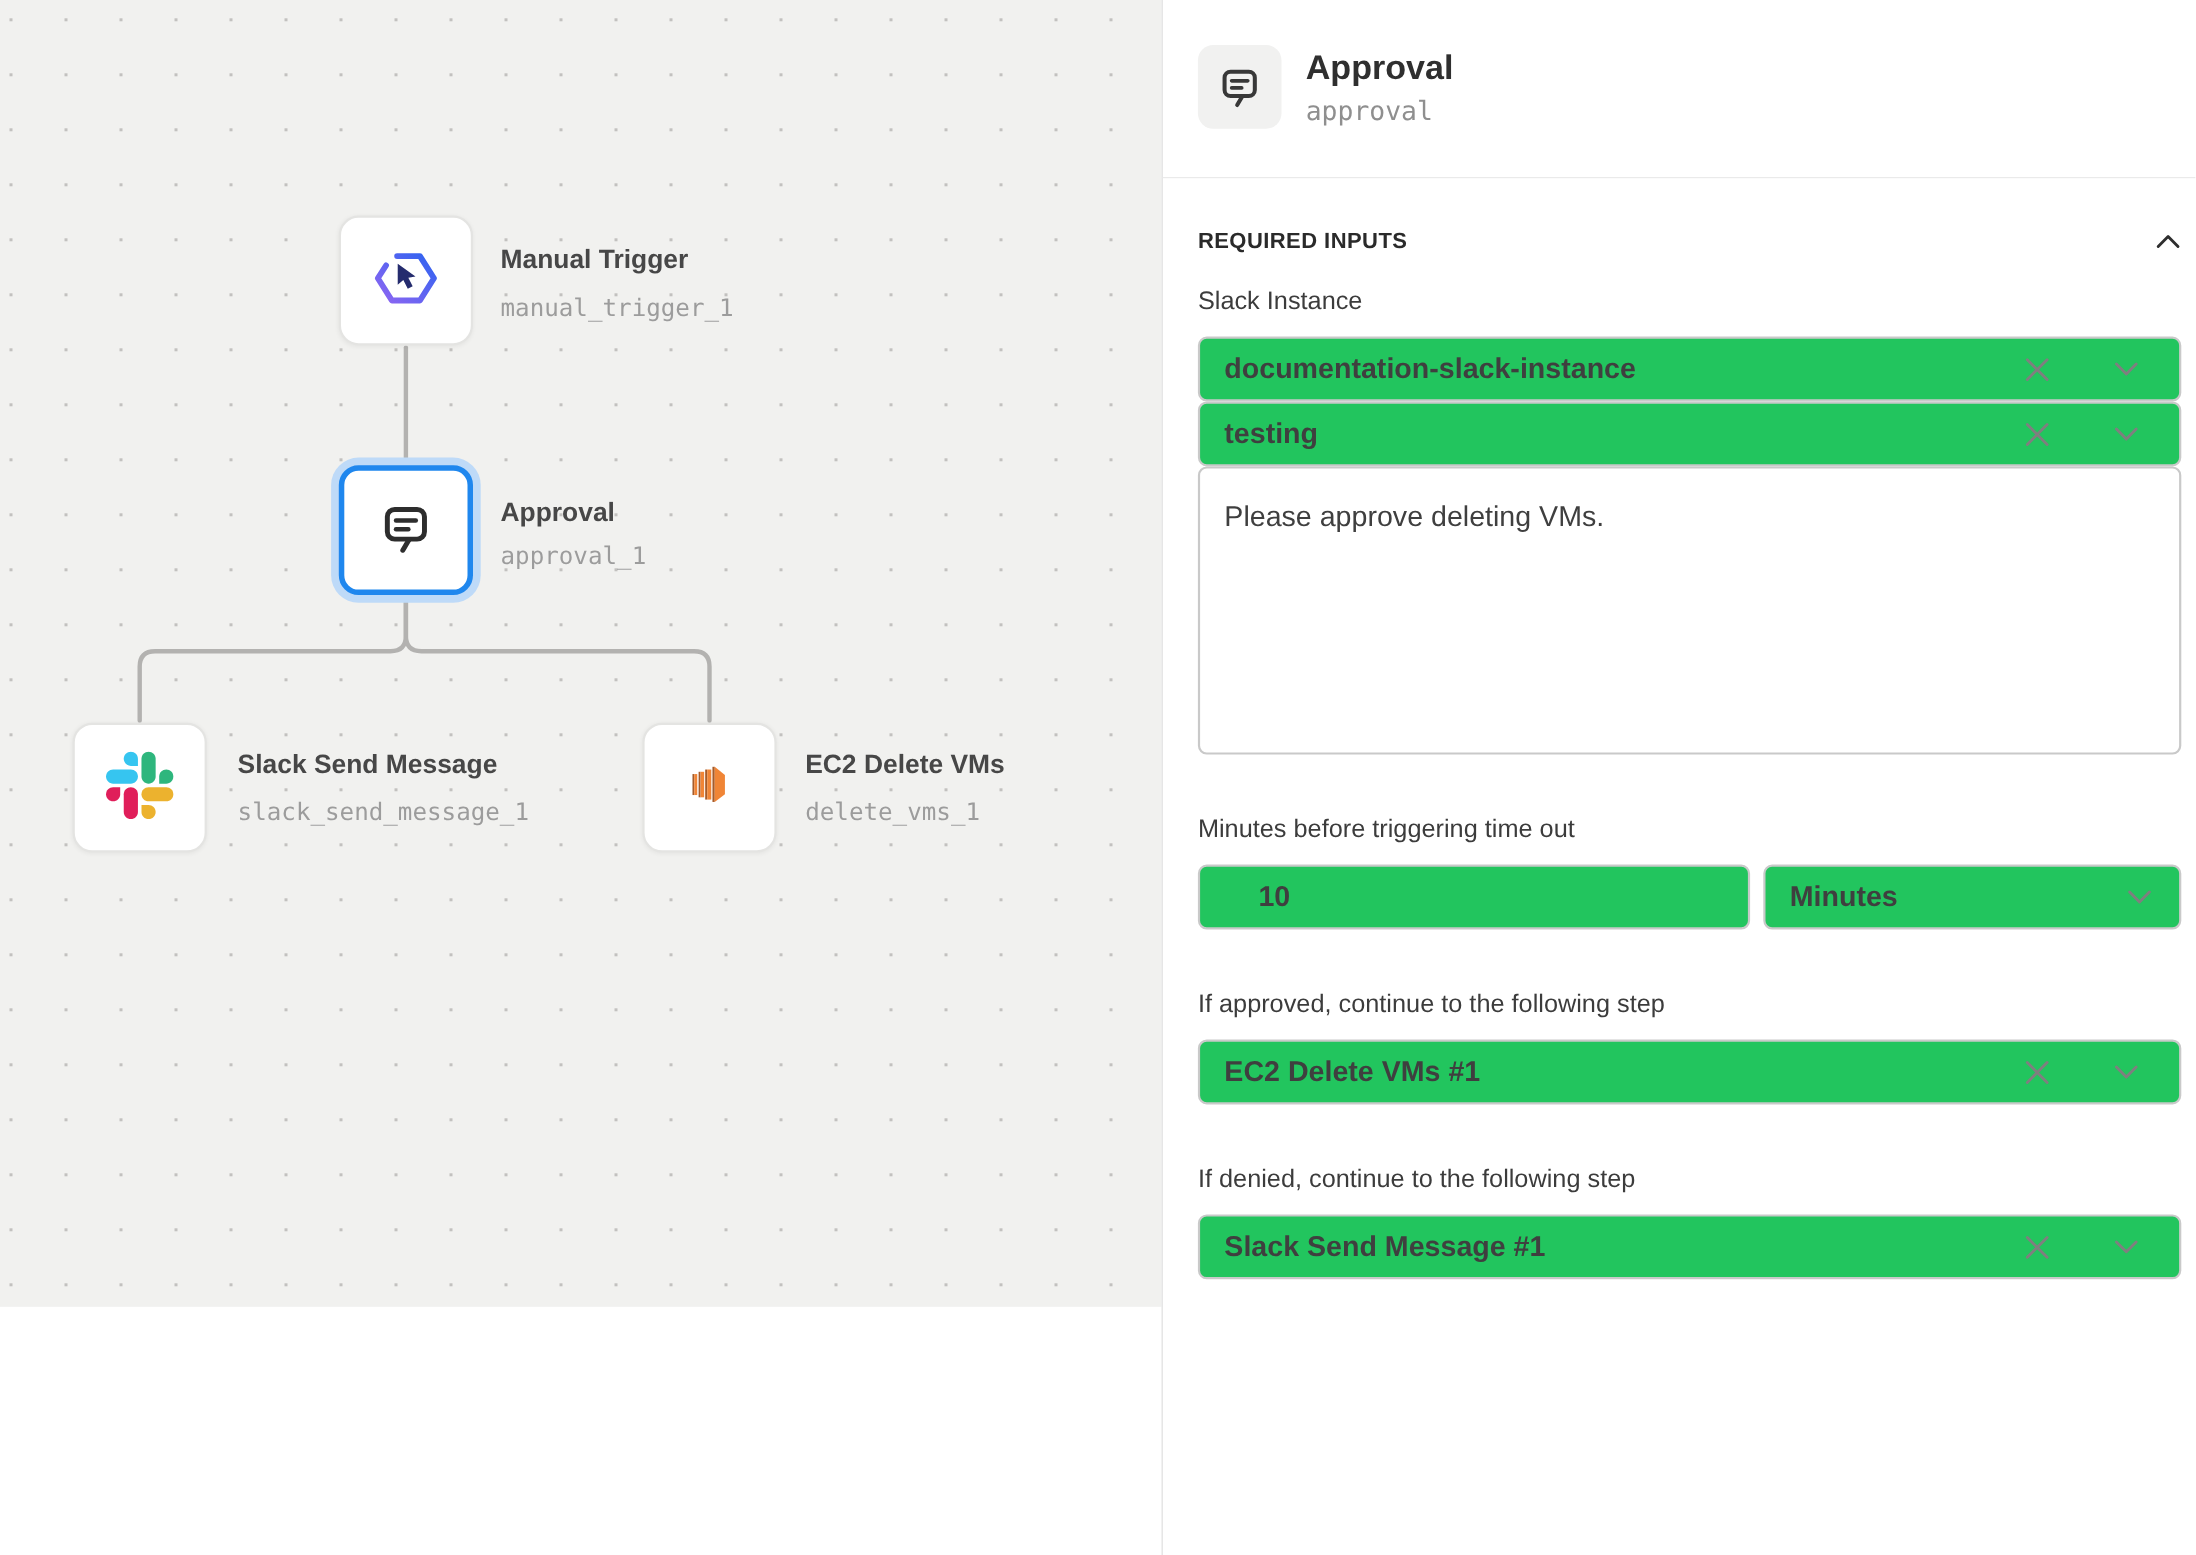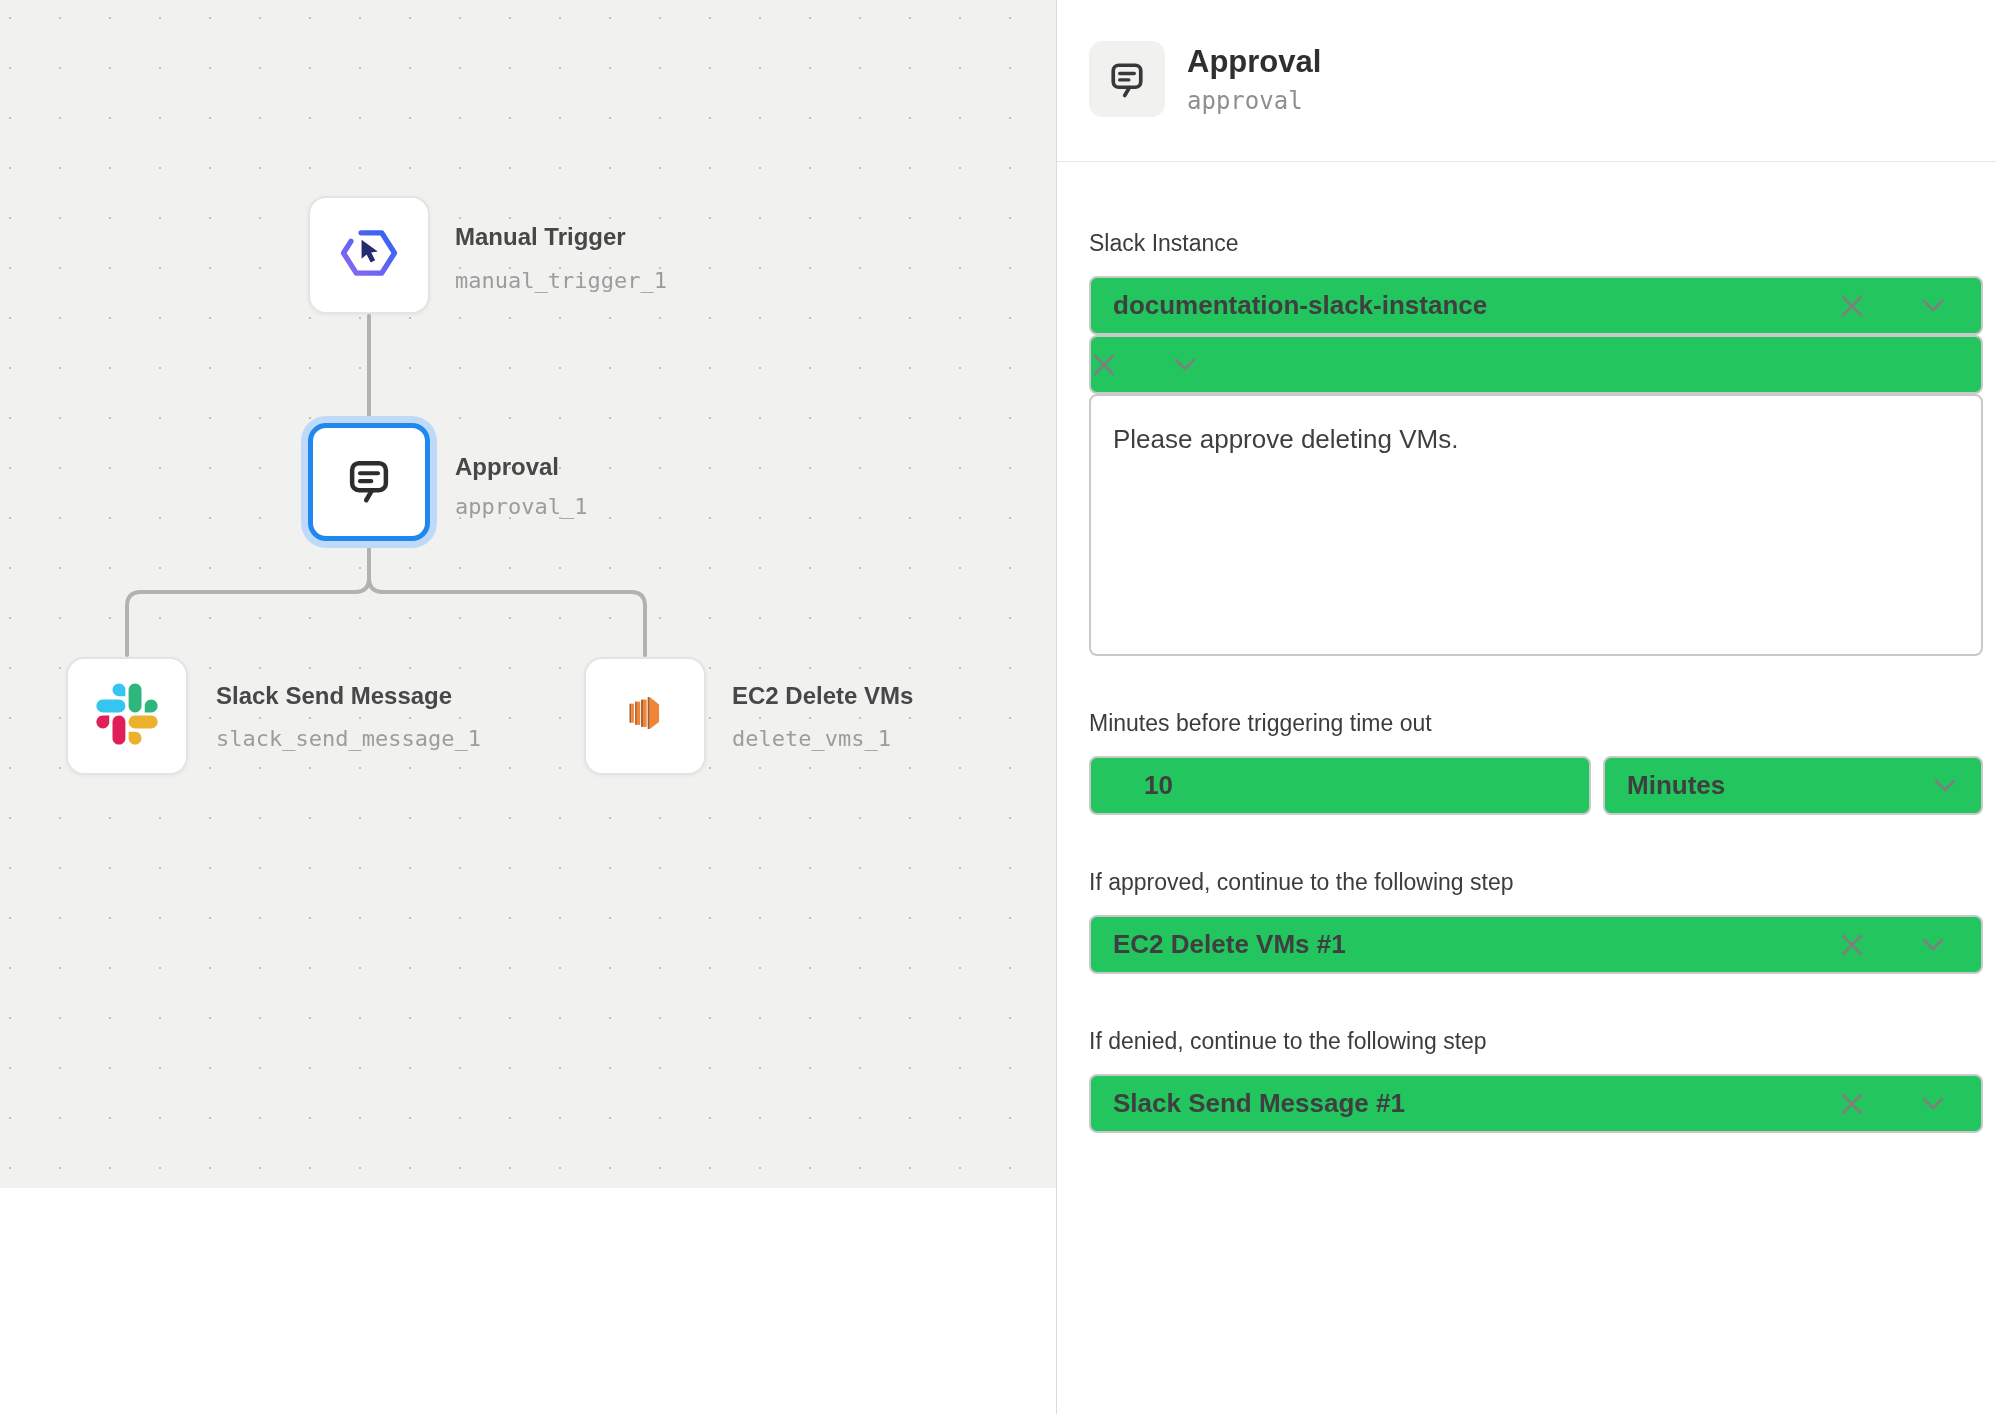--- a/index.html
+++ b/index.html
@@ -164,39 +164,48 @@
       </svg>
     </div>
     <div>
       <div class="header-title">Approval</div>
       <div class="header-subtitle">approval</div>
     </div>
   </div>
 
   <div class="panel-body">
 
+    <div class="section-row">
+      <div class="section-title">REQUIRED INPUTS</div>
+      <button class="icon-btn">
+        <svg width="24" height="15" viewBox="0 0 24 15" fill="none">
+          <path d="M3 12 L12 3 L21 12" stroke="#2e2e2e" stroke-width="2.6" stroke-linecap="round" stroke-linejoin="round"></path>
+        </svg>
+      </button>
+    </div>
 
     <div class="field-label first">Slack Instance</div>
     <div class="input">
       <div class="input-value">documentation-slack-instance</div>
       <div class="input-icons">
         <button class="icon-btn">
           <svg width="26" height="26" viewBox="0 0 26 26" fill="none">
             <path d="M4 4 L22 22 M22 4 L4 22" stroke="#7f7f7f" stroke-width="2.6" stroke-linecap="round"></path>
           </svg>
         </button>
         <button class="icon-btn">
           <svg width="24" height="15" viewBox="0 0 24 15" fill="none">
             <path d="M3 3 L12 12 L21 3" stroke="#7f7f7f" stroke-width="2.6" stroke-linecap="round" stroke-linejoin="round"></path>
           </svg>
         </button>
       </div>
     </div>
 
     <div class="input">
+      <div class="input-value">testing</div>
       <div class="input-icons">
         <button class="icon-btn">
           <svg width="26" height="26" viewBox="0 0 26 26" fill="none">
             <path d="M4 4 L22 22 M22 4 L4 22" stroke="#7f7f7f" stroke-width="2.6" stroke-linecap="round"></path>
           </svg>
         </button>
         <button class="icon-btn">
           <svg width="24" height="15" viewBox="0 0 24 15" fill="none">
             <path d="M3 3 L12 12 L21 3" stroke="#7f7f7f" stroke-width="2.6" stroke-linecap="round" stroke-linejoin="round"></path>
           </svg>

